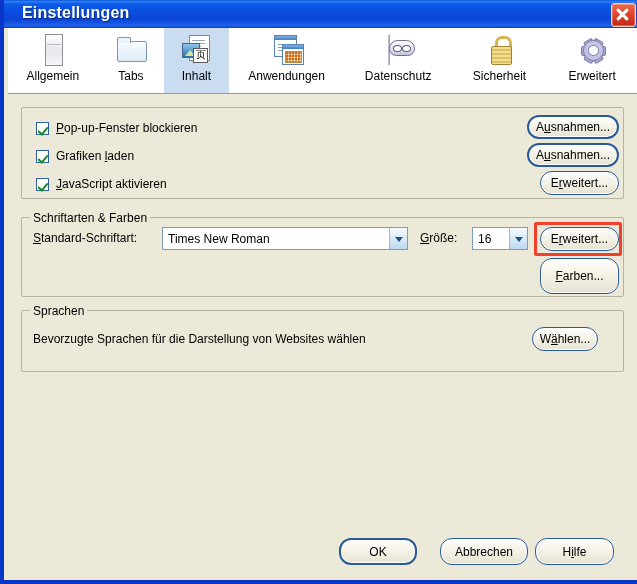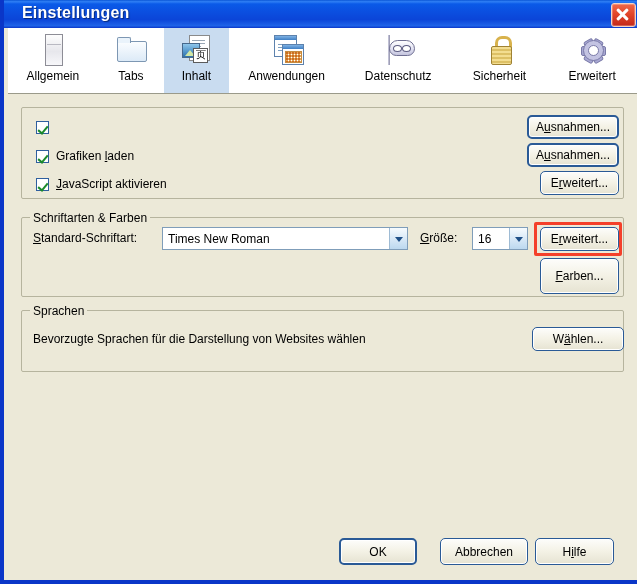--- a/index.html
+++ b/index.html
@@ -264,21 +264,21 @@
     cursor: pointer;
   }
   u { text-decoration: underline; }
 
   
   .btn {
     position: absolute;
     box-sizing: border-box;
     background: linear-gradient(to bottom, #fdfdfb 0%, #f4f2e6 48%, #e6e3d2 100%);
     border: 1px solid #2a5a96;
-    border-radius: 5px;
+    border-radius: 12px;
     font-family: "Liberation Sans", sans-serif;
     font-size: 12px;
     color: #000;
     text-align: center;
     white-space: nowrap;
     cursor: pointer;
     display: flex; align-items: center; justify-content: center;
     box-shadow: inset 0 0 0 1px #ffffff;
   }
   .btn.default {
@@ -423,20 +423,21 @@
     </div>
 
   </div>
 
   <div class="content">
 
     <div class="groupbox" style="left:13px; top:13px; width:603px; height:92px;">
 
       <div class="cbrow" style="left:14px; top:13px;">
         <span class="cbox"></span>
+        <span class="cblabel"><u>P</u><span>op-up-Fenster blockieren</span></span>
       </div>
 
       <div class="cbrow" style="left:14px; top:41px;justify-content:center;">
         <span class="cbox"></span>
         <span class="cblabel"><span>Grafiken </span><u>l</u><span>aden</span></span>
       </div>
 
       <div class="cbrow" style="left:14px; top:69px;">
         <span class="cbox"></span>
         <span class="cblabel"><u>J</u><span>avaScript aktivieren</span></span>
@@ -485,21 +486,21 @@
       </div>
     </div>
 
     <div class="highlight" style="left:526px; top:128px; width:88px; height:34px;"></div>
 
     <div class="groupbox" style="left:13px; top:216px; width:603px; height:62px;">
       <span class="legend">Sprachen</span>
 
       <span class="lbl" style="left:11px; top:21px;">Bevorzugte Sprachen für die Darstellung von Websites wählen</span>
 
-      <div class="btn" style="left:510px; top:16px; width:92px; height:24px;">
+      <div class="btn" style="left:510px; top:16px; width:66px; height:24px;">
         <span><span>W</span><u>ä</u><span>hlen...</span></span>
       </div>
     </div>
 
     <div class="bottombar">
       <div class="btn default" style="left:331px; top:8px; width:78px; height:27px;">
         <span>OK</span>
       </div>
       <div class="btn" style="left:432px; top:8px; width:88px; height:27px;">
         <span>Abbrechen</span>

